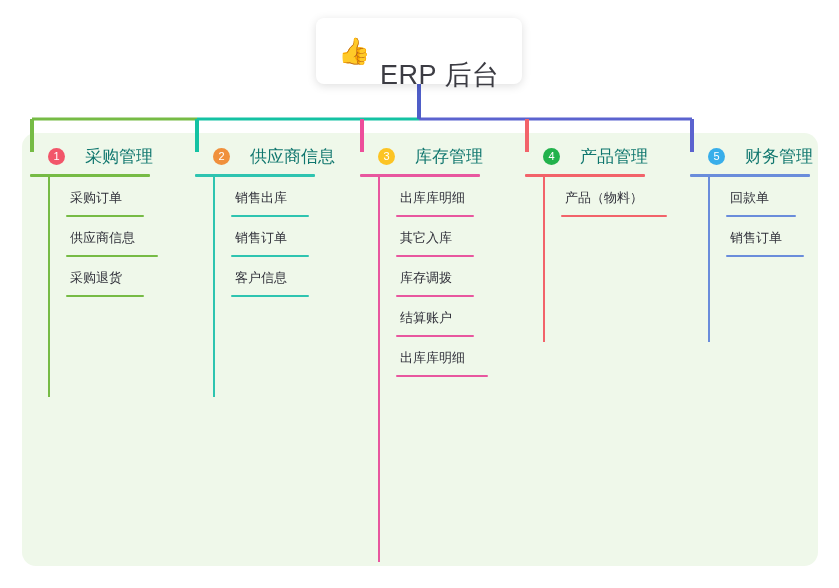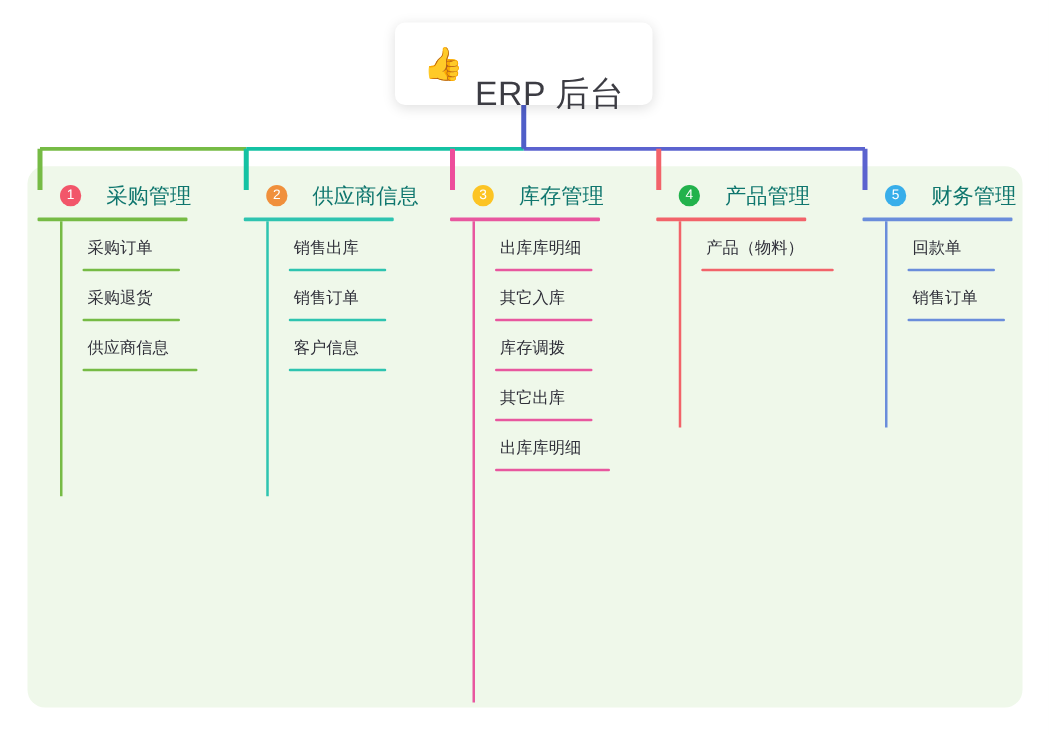--- a/index.html
+++ b/index.html
@@ -171,27 +171,27 @@
           <span class="col-title">采购管理</span>
         </div>
         <div class="head-rule" style="width: 120px; background: rgb(118, 187, 69);"></div>
         <div class="items">
           <div class="spine" style="background: rgb(118, 187, 69); height: 220px;"></div>
           <div class="item">
             <span class="item-label">采购订单</span>
             <div class="item-rule" style="width: 78px; background: rgb(118, 187, 69);"></div>
           </div>
           <div class="item">
+            <span class="item-label">供应商信息</span>
+            <div class="item-rule" style="width: 92px; background: rgb(118, 187, 69);"></div>
+          </div>
+          <div class="item">
             <span class="item-label">采购退货</span>
             <div class="item-rule" style="width: 78px; background: rgb(118, 187, 69);"></div>
           </div>
-          <div class="item">
-            <span class="item-label">供应商信息</span>
-            <div class="item-rule" style="width: 92px; background: rgb(118, 187, 69);"></div>
-          </div>
         </div>
       </div>
       <div class="column" style="left: 195px;">
         <div class="col-head">
           <span class="badge" style="background: rgb(240, 144, 60);">2</span>
           <span class="col-title">供应商信息</span>
         </div>
         <div class="head-rule" style="width: 120px; background: rgb(46, 196, 176);"></div>
         <div class="items">
           <div class="spine" style="background: rgb(46, 196, 176); height: 220px;"></div>
@@ -223,21 +223,21 @@
           </div>
           <div class="item">
             <span class="item-label">其它入库</span>
             <div class="item-rule" style="width: 78px; background: rgb(232, 87, 159);"></div>
           </div>
           <div class="item">
             <span class="item-label">库存调拨</span>
             <div class="item-rule" style="width: 78px; background: rgb(232, 87, 159);"></div>
           </div>
           <div class="item">
-            <span class="item-label">其它出库</span>
+            <span class="item-label">结算账户</span>
             <div class="item-rule" style="width: 78px; background: rgb(232, 87, 159);"></div>
           </div>
           <div class="item">
             <span class="item-label">出库库明细</span>
             <div class="item-rule" style="width: 92px; background: rgb(232, 87, 159);"></div>
           </div>
         </div>
       </div>
       <div class="column" style="left: 525px;">
         <div class="col-head">

